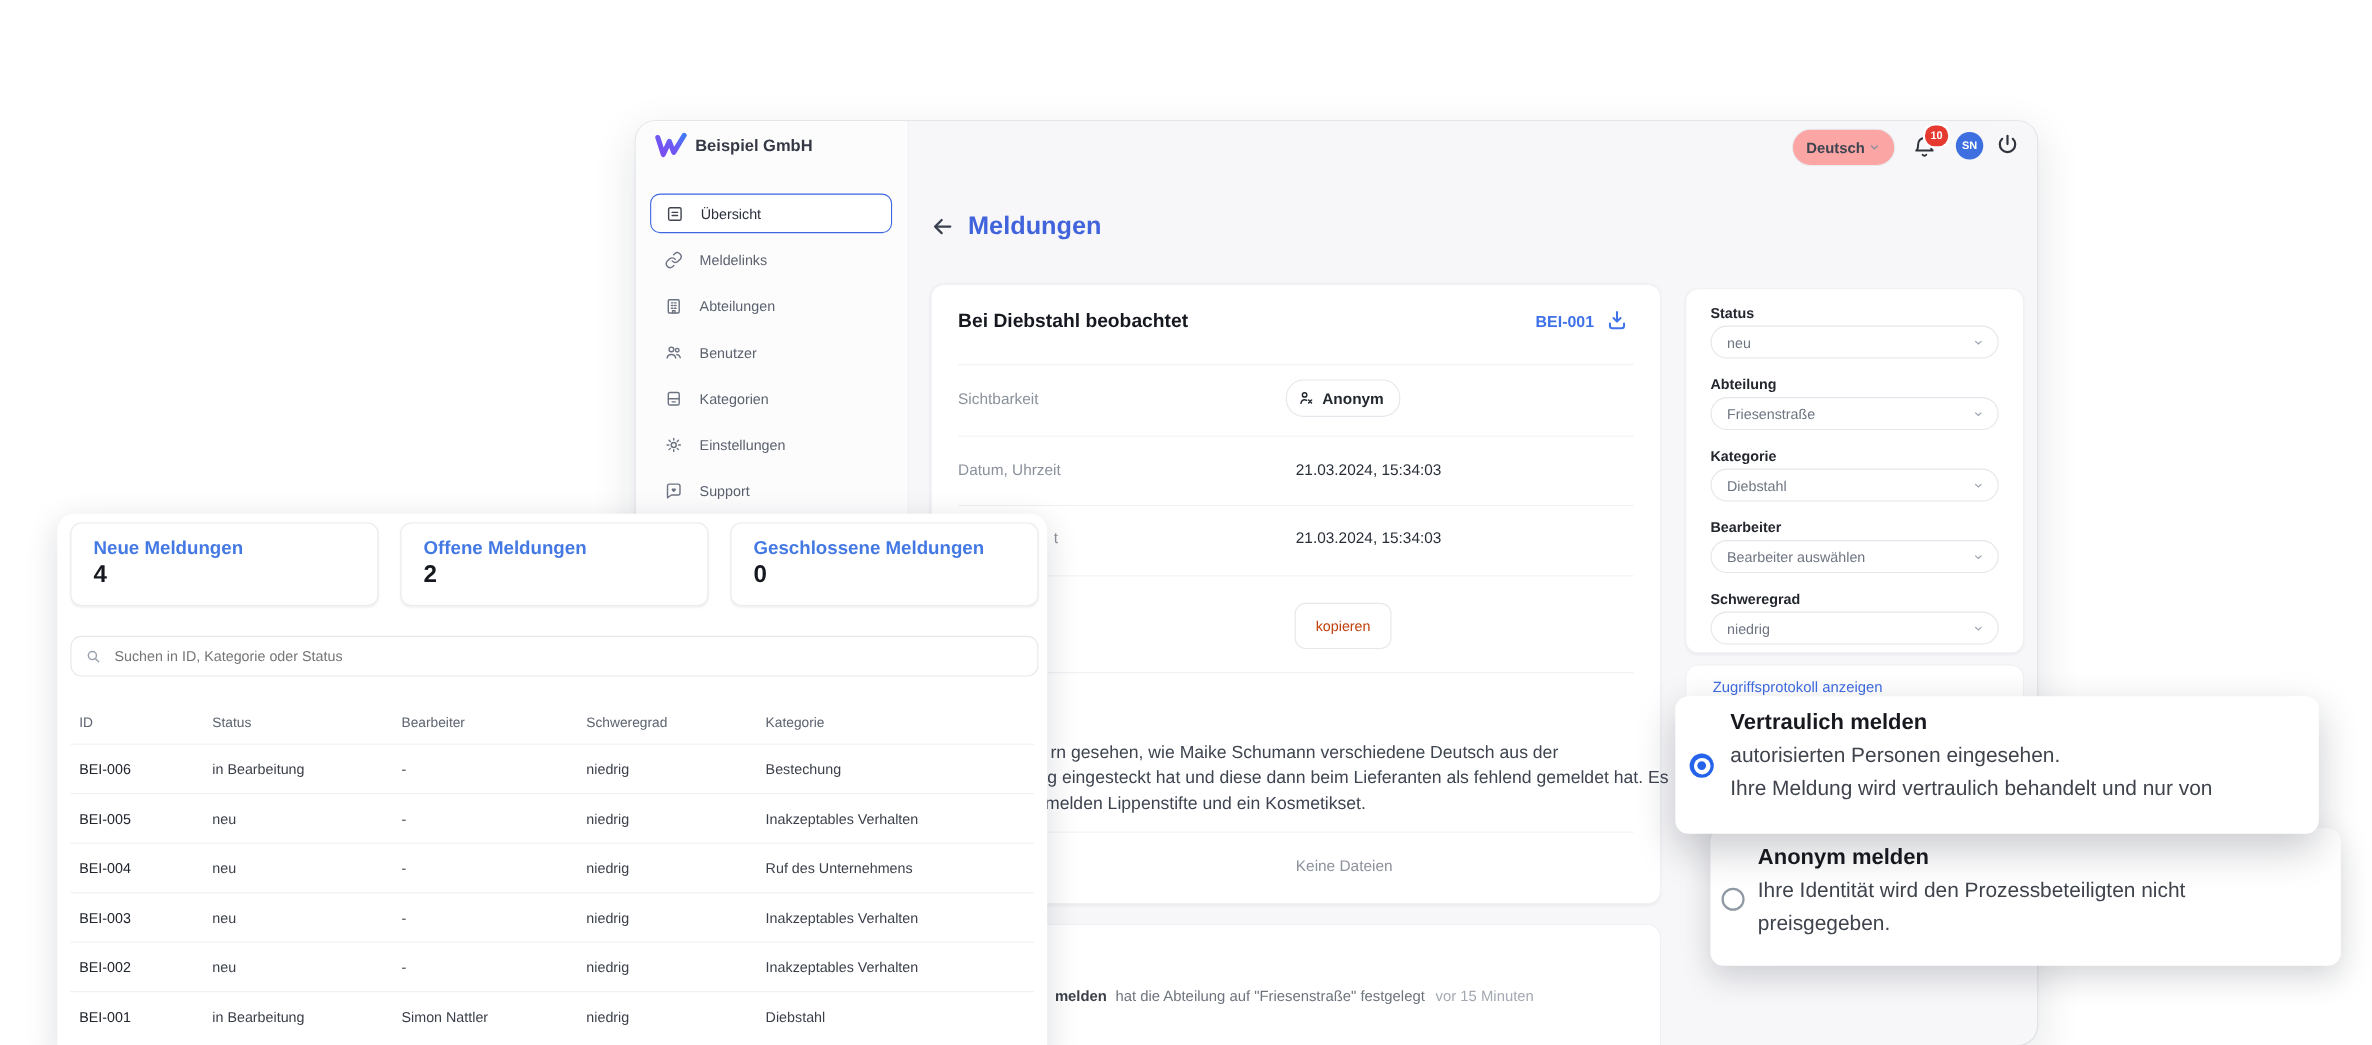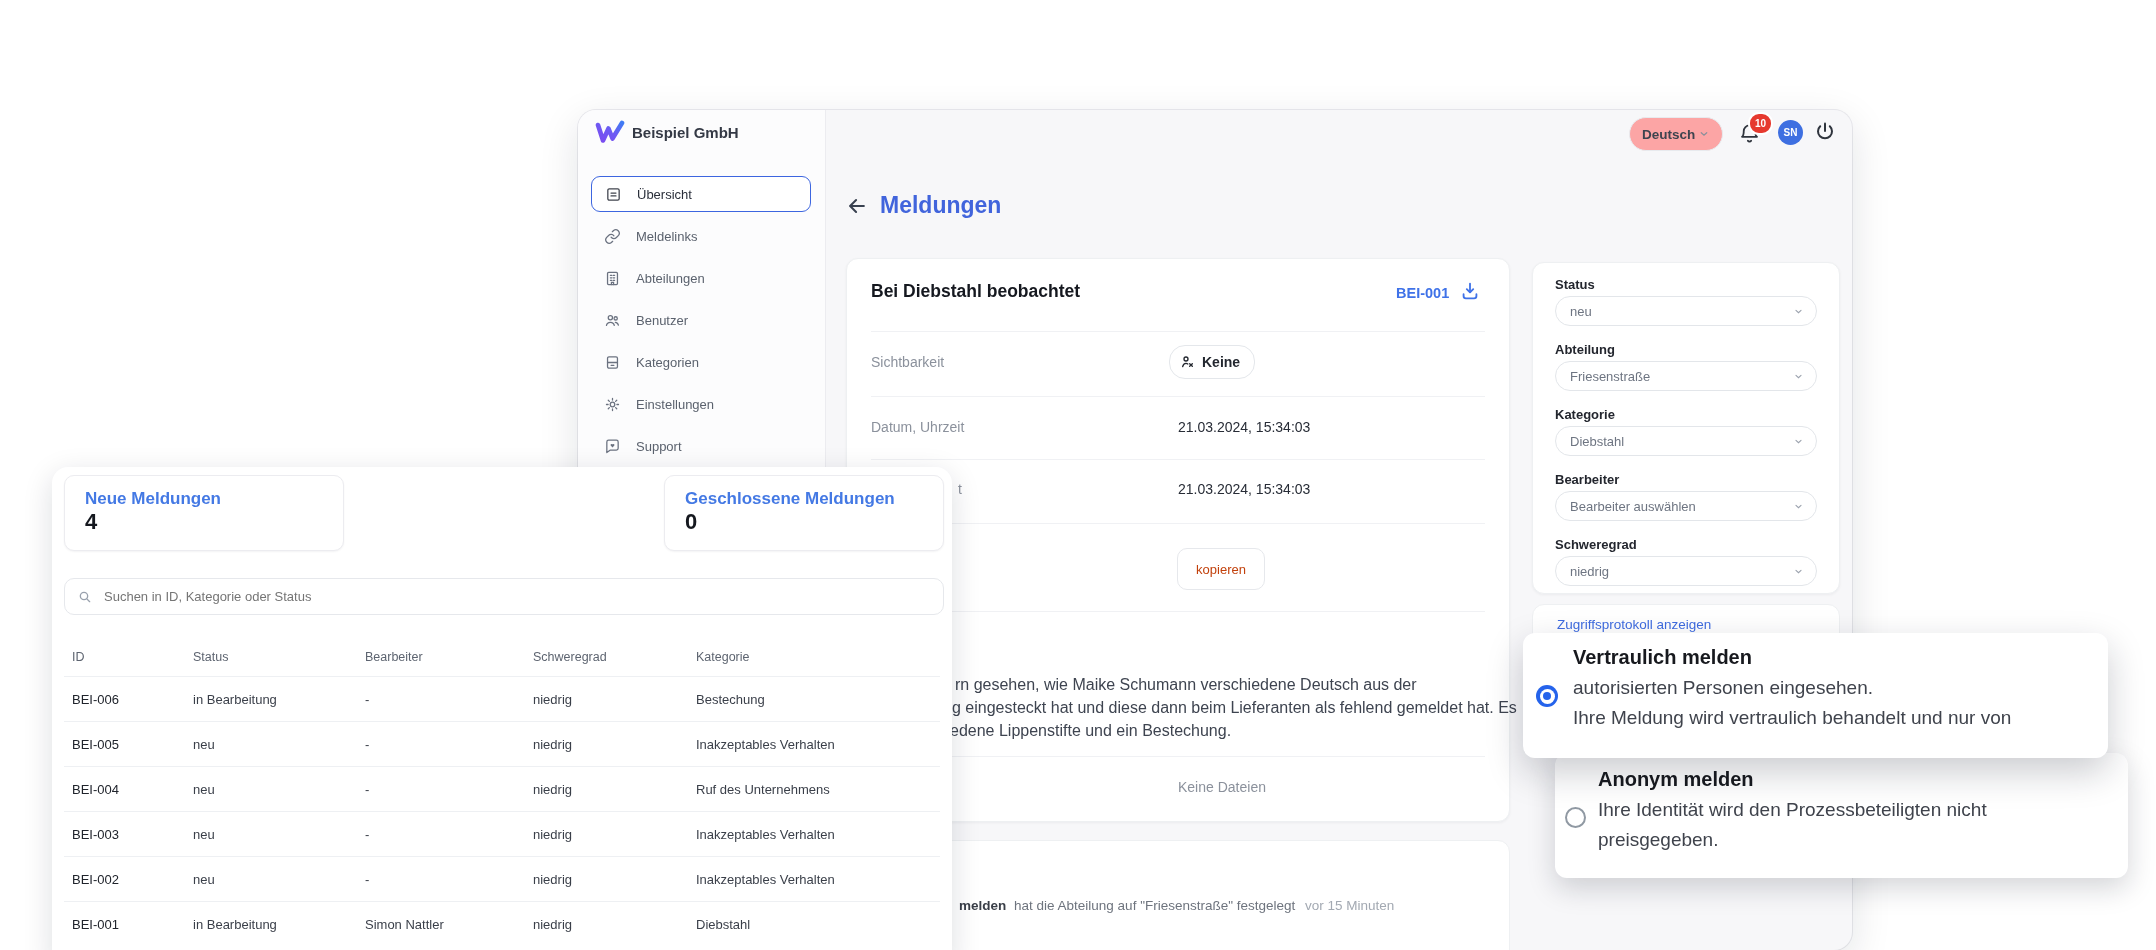--- a/index.html
+++ b/index.html
@@ -198,39 +198,39 @@
       <div class="lbl" style="left:24px;top:95px;">Sichtbarkeit</div>
       <div class="abs" style="left:322px;top:86px;height:32px;border:1px solid #e4e7eb;border-radius:16px;background:#fff;
                   display:flex;align-items:center;padding:0 14px 0 10px;">
         <span style="margin-right:6px;">
           <svg width="16" height="16" viewBox="0 0 24 24" fill="none" stroke="#23272f" stroke-width="2" stroke-linecap="round">
             <circle cx="9" cy="7.5" r="3"></circle>
               <path d="M4 19c.6-3.2 2.6-5 5-5 1 0 2 .3 2.8.9"></path>
             <path d="M14.5 14.5l4 4M18.5 14.5l-4 4"></path>
             </svg>
         </span>
-        <span style="font-size:14px;font-weight:700;color:#23272f;">Keine</span>
+        <span style="font-size:14px;font-weight:700;color:#23272f;">Anonym</span>
       </div>
       <div class="hdiv" style="top:137px;"></div>
 
       <div class="lbl" style="left:24px;top:160px;">Datum, Uhrzeit</div>
       <div class="val" style="left:331px;top:160px;">21.03.2024, 15:34:03</div>
       <div class="hdiv" style="top:200px;"></div>
 
       <div class="lbl" style="left:111px;top:222px;">t</div>
       <div class="val" style="left:331px;top:222px;">21.03.2024, 15:34:03</div>
       <div class="hdiv" style="top:264px;"></div>
 
       <button class="abs" style="left:330px;top:289px;width:88px;height:42px;background:#fff;border:1px solid #e6e8ec;border-radius:10px;
                      font-size:13px;color:#c2410c;font-family:inherit;cursor:pointer;">kopieren</button>
       <div class="hdiv" style="top:352px;"></div>
 
       <div class="abs" style="left:108px;top:417px;font-size:16px;color:#3e4450;white-space:nowrap;">rn gesehen, wie Maike Schumann verschiedene Deutsch aus der</div>
       <div class="abs" style="left:105px;top:440px;font-size:16px;color:#3e4450;white-space:nowrap;">g eingesteckt hat und diese dann beim Lieferanten als fehlend gemeldet hat. Es</div>
-      <div class="abs" style="left:103px;top:463px;font-size:16px;color:#3e4450;white-space:nowrap;">edene Lippenstifte und ein Bestechung.</div>
+      <div class="abs" style="left:103px;top:463px;font-size:16px;color:#3e4450;white-space:nowrap;">melden Lippenstifte und ein Kosmetikset.</div>
       <div class="hdiv" style="top:497px;"></div>
 
       <div class="lbl" style="left:331px;top:520px;">Keine Dateien</div>
     </div>
 
     <div class="card" style="left:268px;top:730px;width:662px;height:120px;border:1px solid #eef0f2;border-radius:12px 12px 0 0;">
       <div class="abs" style="left:112px;top:57px;font-size:13.5px;white-space:nowrap;">
         <span style="font-weight:700;color:#3a3f48;">melden</span>
         <span style="color:#6e747e;margin-left:4px;">hat die Abteilung auf "Friesenstraße" festgelegt</span>
         <span style="color:#a3a9b2;margin-left:6px;">vor 15 Minuten</span>
@@ -294,20 +294,24 @@
       <div class="abs" style="left:24px;top:12px;font-size:13.5px;font-weight:500;color:#3f6ce0;">Zugriffsprotokoll anzeigen</div>
     </div>
   </div>
 
   <div class="abs" style="left:52px;top:467px;width:900px;height:500px;background:#fff;border-radius:16px;
               box-shadow:0 8px 30px rgba(16,24,40,.14);">
 
     <div class="statcard" style="left:12px;top:8px;">
       <div class="stat-label">Neue Meldungen</div>
       <div class="stat-value">4</div>
+    </div>
+    <div class="statcard" style="left:312px;top:8px;">
+      <div class="stat-label">Offene Meldungen</div>
+      <div class="stat-value">2</div>
     </div>
     <div class="statcard" style="left:612px;top:8px;">
       <div class="stat-label">Geschlossene Meldungen</div>
       <div class="stat-value">0</div>
     </div>
 
     <div class="abs" style="left:12px;top:111px;width:880px;height:37px;background:#fff;border:1px solid #e6e8ec;border-radius:10px;
                 display:flex;align-items:center;box-sizing:border-box;padding:0 12px;">
       <span style="margin-right:9px;display:inline-flex;">
         <svg width="16" height="16" viewBox="0 0 24 24" fill="none" stroke="#99a1ad" stroke-width="2" stroke-linecap="round">

